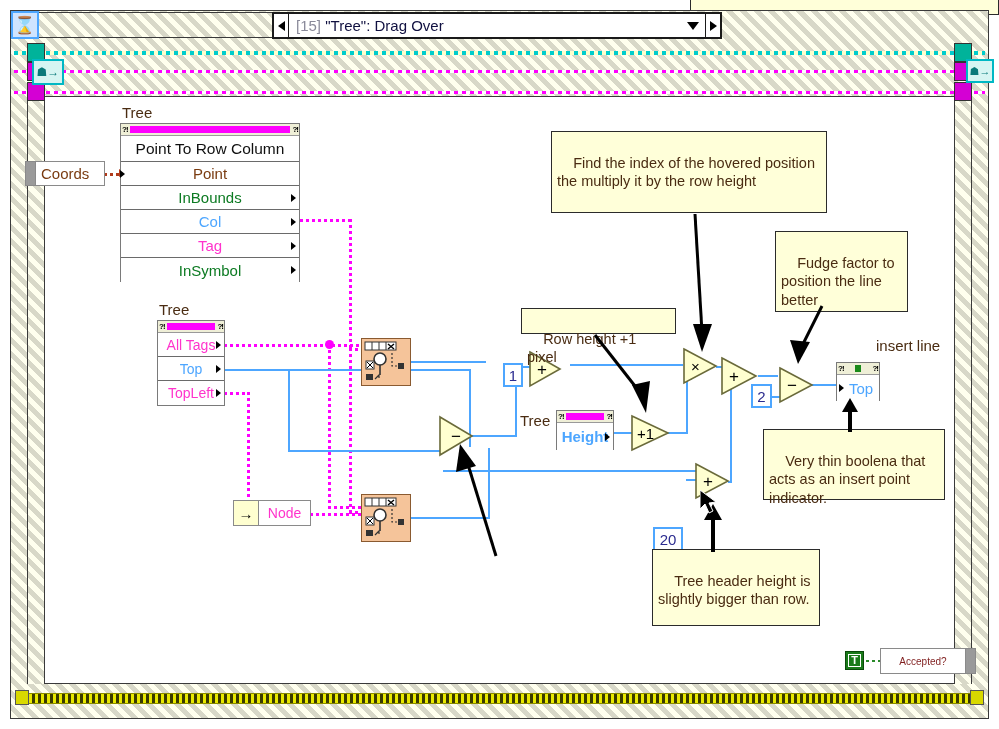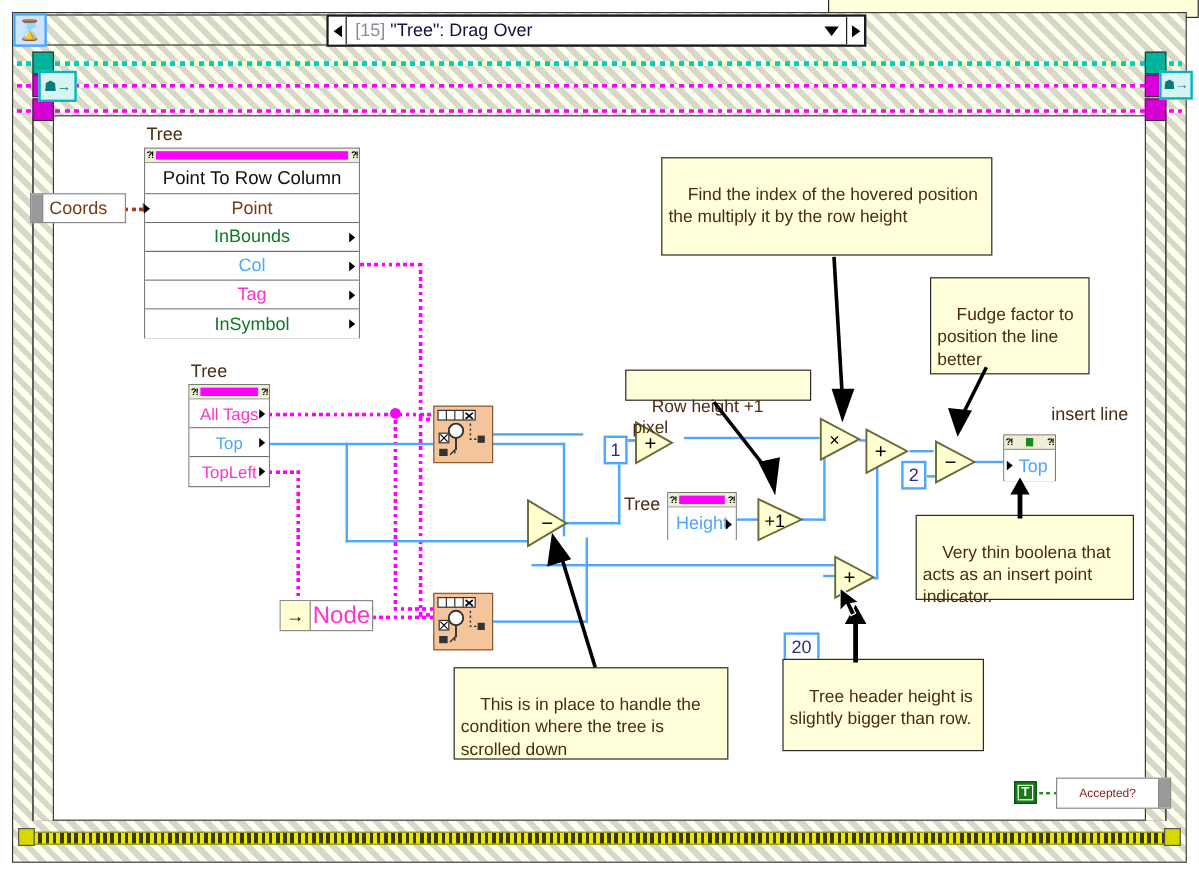--- a/index.html
+++ b/index.html
@@ -354,21 +354,21 @@
     </div>
     <div class="row" style="height:24px;">
       <span class="c-mag" style="font-size:14px;">TopLeft</span>
       <span class="rt"></span>
     </div>
   </div>
 
   <div class="abs" style="left:233px;top:500px;width:78px;height:26px;display:flex;border:1px solid #8a8a8a;background:#fff;box-sizing:border-box;">
     <div class="term-arrow">→</div>
     <div style="flex:1;display:flex;align-items:center;justify-content:center;">
-      <span class="c-mag" style="font-size:20px;">Node</span>
+      <span class="c-mag" style="font-size:14px;">Node</span>
     </div>
   </div>
 
   <div class="abs searchnode" style="left:361px;top:338px;width:50px;height:48px;">
     <svg width="48" height="46" viewBox="0 0 48 46">
       <rect x="3" y="3" width="31" height="8" fill="#fff" stroke="#333" stroke-width="1"></rect>
       <line x1="10" y1="3" x2="10" y2="11" stroke="#333"></line>
       <line x1="17" y1="3" x2="17" y2="11" stroke="#333"></line>
       <line x1="24" y1="3" x2="24" y2="11" stroke="#333"></line>
       <path d="M26 5 l6 5 M32 5 l-6 5" stroke="#000" stroke-width="1.4"></path>
@@ -420,21 +420,21 @@
   </div>
 
   <div class="abs nodelabel" style="left:520px;top:412px;">Tree</div>
 
   <div class="abs pnode" style="left:556px;top:410px;width:58px;height:40px;">
     <div class="hdr">
       <span class="q">?!</span>
       <span class="bar"></span>
       <span class="q">?!</span>
     </div>
-    <div class="row" style="height:27px;">
+    <div class="row" style="height:27px;font-weight:bold;">
       <span class="c-blue" style="font-size:15px;">Height</span>
       <span class="rt"></span>
     </div>
   </div>
 
   <div class="primwrap prim" style="left:630px;top:414px;">
     <svg width="40" height="38" viewBox="0 0 40 38">
       <polygon points="2,2 38,19 2,36" fill="#ffffd0" stroke="#6a6a3a" stroke-width="1.6"></polygon>
       <text x="7" y="25" font-family="Liberation Sans, sans-serif" font-size="15" fill="#000">+1</text>
     </svg>
@@ -527,23 +527,20 @@
   </svg>
 
   <div class="abs comment" style="left:763px;top:429px;width:182px;height:71px;">
     <span>Very thin boolena that acts as an insert point indicator.</span>
   </div>
   <svg class="abs" style="left:838px;top:398px;width:24px;height:36px;">
     <line x1="12" y1="34" x2="12" y2="10" stroke="#000" stroke-width="4"></line>
     <polygon points="4,14 20,14 12,0" fill="#000"></polygon>
   </svg>
 
-  <div class="abs comment" style="left:378px;top:556px;width:229px;height:77px;">
-    <span>This is in place to handle the condition where the tree is scrolled down</span>
-  </div>
   <svg class="abs" style="left:448px;top:440px;width:70px;height:120px;">
     <line x1="48" y1="116" x2="18" y2="18" stroke="#000" stroke-width="3"></line>
     <polygon points="8,32 28,26 12,4" fill="#000"></polygon>
   </svg>
 
   <div class="abs comment" style="left:652px;top:549px;width:168px;height:77px;">
     <span>Tree header height is slightly bigger than row.</span>
   </div>
   <svg class="abs" style="left:700px;top:502px;width:26px;height:52px;">
     <line x1="13" y1="50" x2="13" y2="14" stroke="#000" stroke-width="4"></line>

